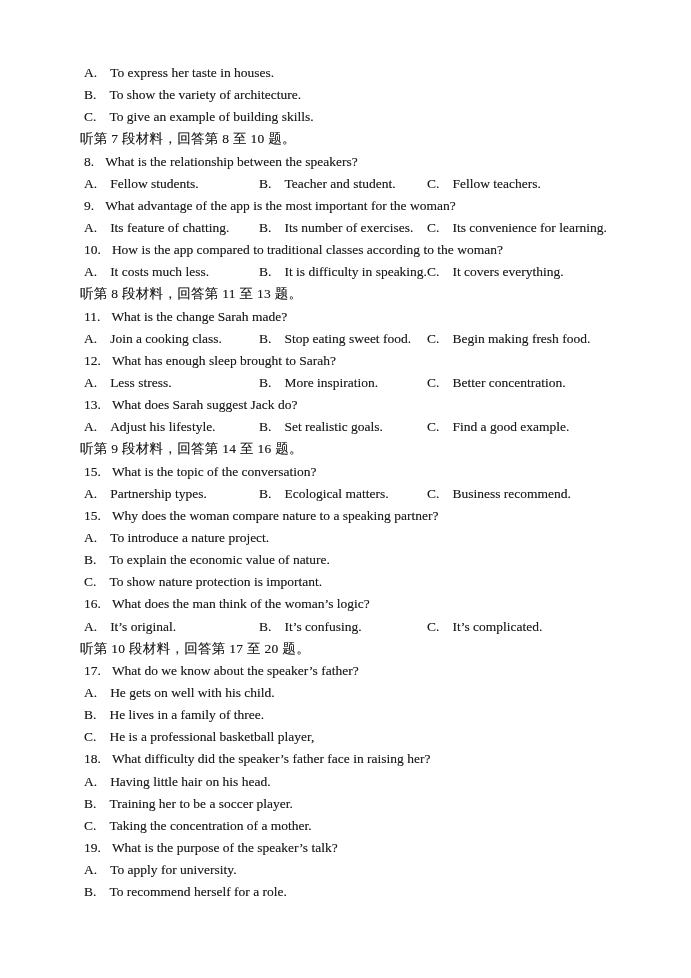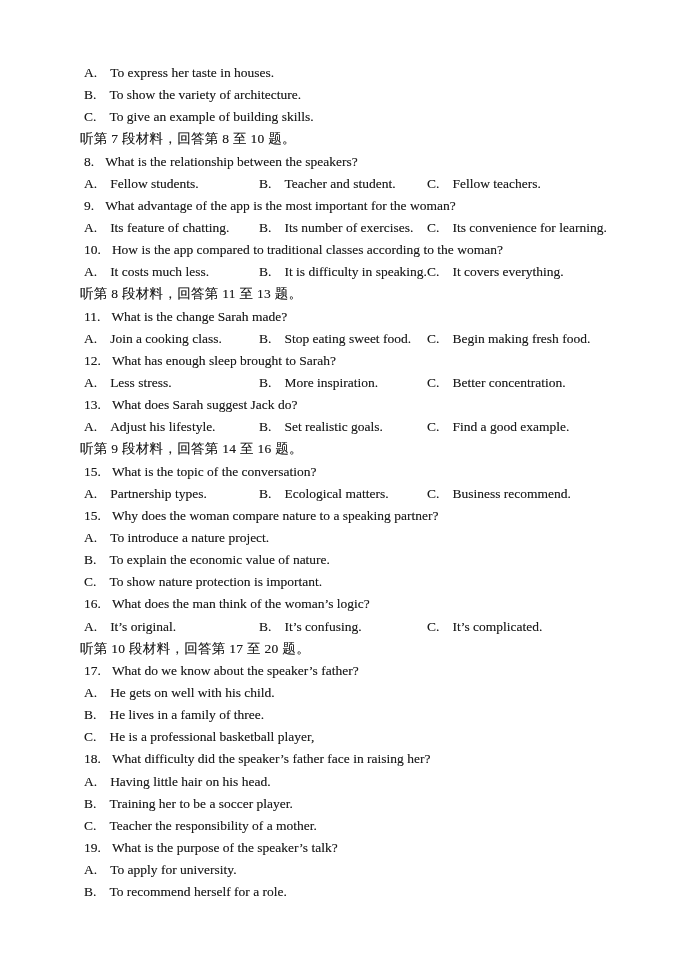--- a/index.html
+++ b/index.html
@@ -107,17 +107,17 @@
       <span class="opt opt-2"><span class="lbl">C.</span><span class="txt">It’s complicated.</span></span>
     </div>
     <div class="line section">听第 10 段材料，回答第 17 至 20 题。</div>
     <div class="line question"><span class="num">17.</span><span class="txt">What do we know about the speaker’s father?</span></div>
     <div class="line option_full"><span class="lbl">A.</span><span class="txt">He gets on well with his child.</span></div>
     <div class="line option_full"><span class="lbl">B.</span><span class="txt">He lives in a family of three.</span></div>
     <div class="line option_full"><span class="lbl">C.</span><span class="txt">He is a professional basketball player,</span></div>
     <div class="line question"><span class="num">18.</span><span class="txt">What difficulty did the speaker’s father face in raising her?</span></div>
     <div class="line option_full"><span class="lbl">A.</span><span class="txt">Having little hair on his head.</span></div>
     <div class="line option_full"><span class="lbl">B.</span><span class="txt">Training her to be a soccer player.</span></div>
-    <div class="line option_full"><span class="lbl">C.</span><span class="txt">Teacher the responsibility of a mother.</span></div>
+    <div class="line option_full"><span class="lbl">C.</span><span class="txt">Taking the concentration of a mother.</span></div>
     <div class="line question"><span class="num">19.</span><span class="txt">What is the purpose of the speaker’s talk?</span></div>
     <div class="line option_full"><span class="lbl">A.</span><span class="txt">To apply for university.</span></div>
     <div class="line option_full"><span class="lbl">B.</span><span class="txt">To recommend herself for a role.</span></div>
   </div>
 
 </body></html>

